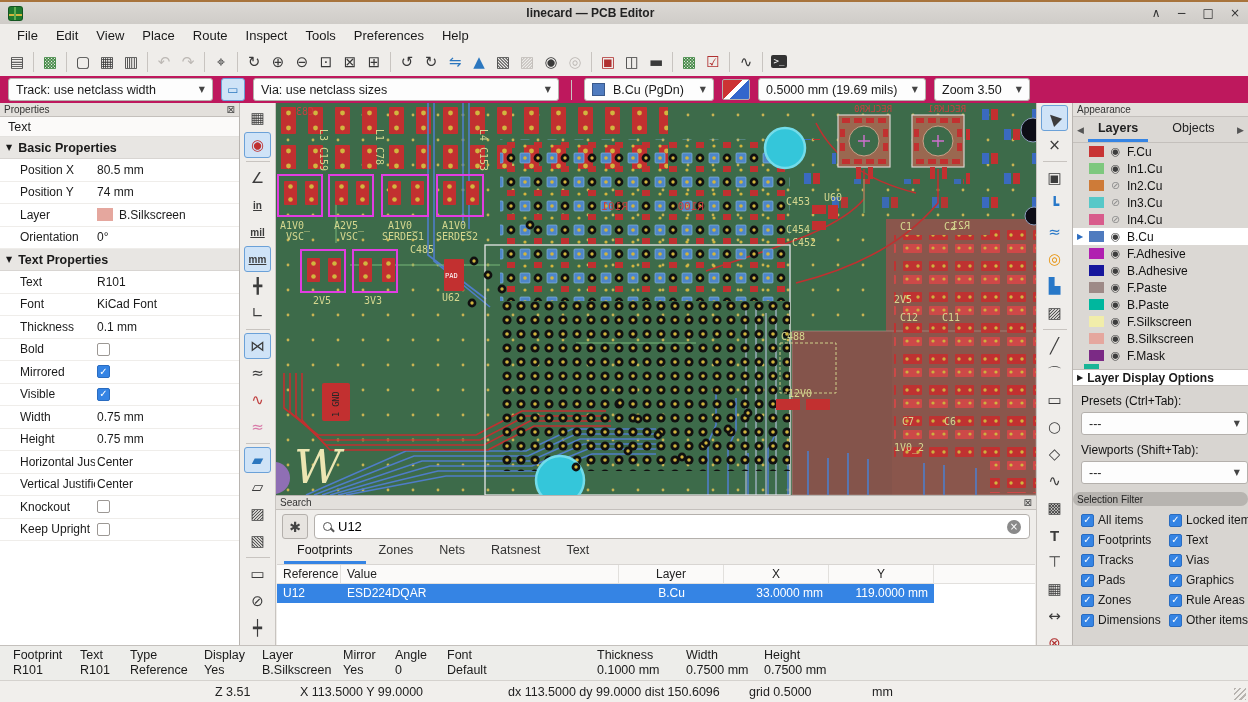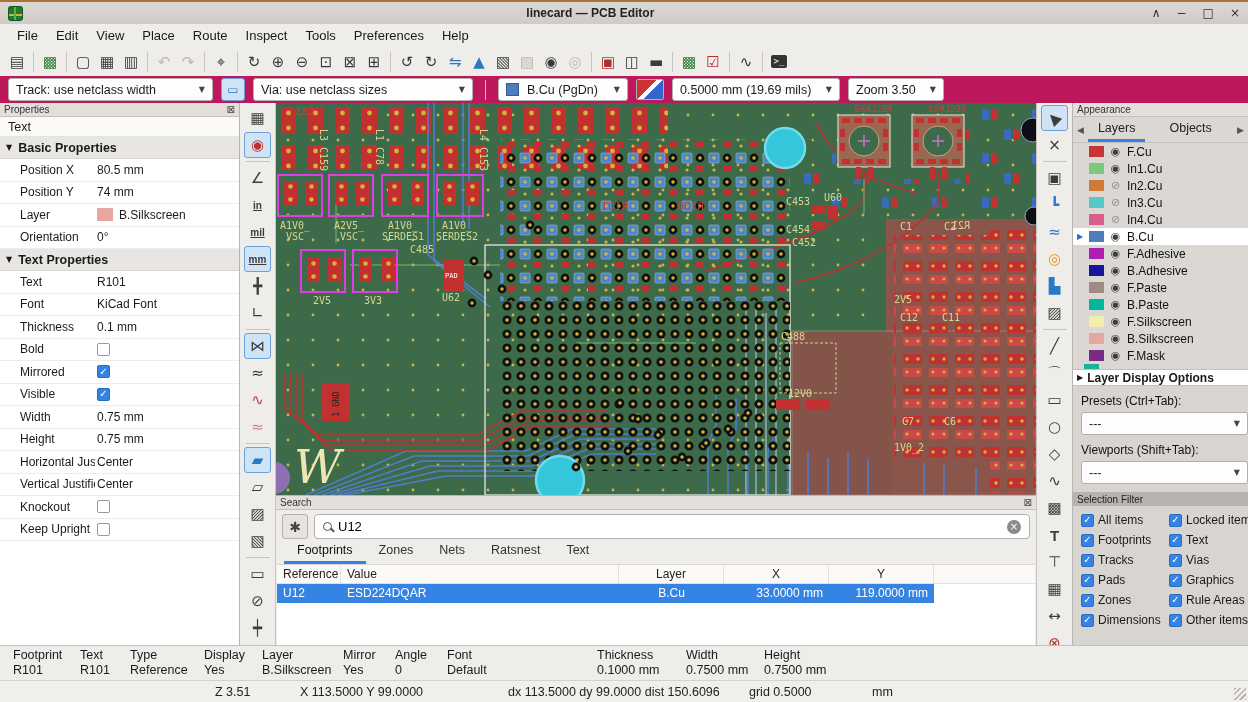--- a/index.html
+++ b/index.html
@@ -110,40 +110,40 @@
   .trow.sel > div { background:#3584e4; }
   .trow.sel > div.nofill { background:transparent; }
   .c-ref { width:64px; } .c-val { width:278px; } .c-layer { width:105px; text-align:center; }
   .c-x { width:105px; text-align:center; } .c-y { width:105px; text-align:center; } .c-fill { flex:1; }
   .trow .c-x, .trow .c-y { text-align:right; }
 
   
   .rpanel { width:176px; background:#d8d5d1; border-left:1px solid #b8b4b0; display:flex; flex-direction:column; overflow:hidden; }
   .atabs { height:26px; display:flex; align-items:center; background:#dbd8d4; border-bottom:1px solid #c4c0bc; flex:0 0 auto; }
   .atab { font-size:12.5px; padding:4px 10px 4px 10px; color:#222; border-bottom:3px solid transparent; }
-  .atab.act { font-weight:normal; border-bottom-color:#3584e4; }
+  .atab.act { font-weight:bold; border-bottom-color:#3584e4; }
   .anav { color:#555; font-size:9px; padding:0 4px; }
   .llist { background:#dbd8d4; flex:0 0 auto; }
   .lrow { height:17px; display:flex; align-items:center; padding-left:4px; gap:5px; }
   .lrow.sel { background:#ffffff; }
   .lrow .mark { width:7px; font-size:8px; color:#2a6cc0; }
   .lrow .sw { width:15px; height:11px; flex:0 0 auto; }
   .lrow .eye { font-size:11px; color:#3d3d3d; width:13px; text-align:center; }
   .lrow .eye.off { color:#8f8f8f; }
   .lrow .lname { font-size:12px; color:#111; }
   .sliver { height:5px; overflow:hidden; background:#dbd8d4; padding-left:11px; }
   .sliver .sw { width:15px; height:11px; background:#19b597; display:inline-block; }
   .ldo { height:17px; background:#fff; border-top:1px solid #c4c0bc; border-bottom:1px solid #c4c0bc;
          display:flex; align-items:center; gap:4px; padding-left:4px; font-size:12px; font-weight:bold; flex:0 0 auto; }
   .ldo .tri { font-size:8px; }
   .presets { padding:8px 0 0 8px; flex:0 0 auto; }
   .presets .plabel { font-size:12px; margin-bottom:4px; color:#111; }
   .presets .combo { margin-bottom:8px; }
   .sfhead { height:14px; background:#b7b4b0; font-size:10px; color:#222; display:flex; align-items:center;
-            padding-left:4px; flex:0 0 auto; }
+            padding-left:4px; flex:0 0 auto;border-radius:7px; }
   .sfgrid { display:grid; grid-template-columns:88px 80px; padding:7px 6px 0 8px; row-gap:6px; }
   .sfitem { display:flex; align-items:center; gap:4px; font-size:12px; white-space:nowrap; overflow:hidden; }
 
   
   .status1 { height:35px; background:#ededea; border-top:1px solid #c4c0bc; display:flex; padding-left:13px;
              padding-top:2px; flex:0 0 auto; }
   .sfield { display:flex; flex-direction:column; font-size:12.5px; line-height:15px; overflow:hidden; }
   .status2 { height:22px; background:#f1efec; border-top:1px solid #d5d2ce; display:flex; align-items:center;
              font-size:12.5px; color:#222; flex:0 0 auto; position:relative; }
   .grip { position:absolute; right:2px; bottom:2px; width:12px; height:12px;
@@ -220,21 +220,21 @@
         <span class="console-glyph">&gt;_</span>
       </span>
   </div>
 
   <div class="tbar2">
     <div class="combo" style="width:205px">
       <span>Track: use netclass width</span>
         <span class="arr glyph">▼</span>
     </div>
     <span class="sqbtn glyph">▭</span>
-    <div class="combo" style="width:220px">
+    <div class="combo" style="width:306px">
       <span>Via: use netclass sizes</span>
         <span class="arr glyph">▼</span>
     </div>
     <span class="vsep"></span>
     <div class="combo" style="width:130px">
       <span class="layerchip"></span>
       <span>B.Cu (PgDn)</span>
         <span class="arr glyph">▼</span>
     </div>
     <span class="diagbtn"></span>

